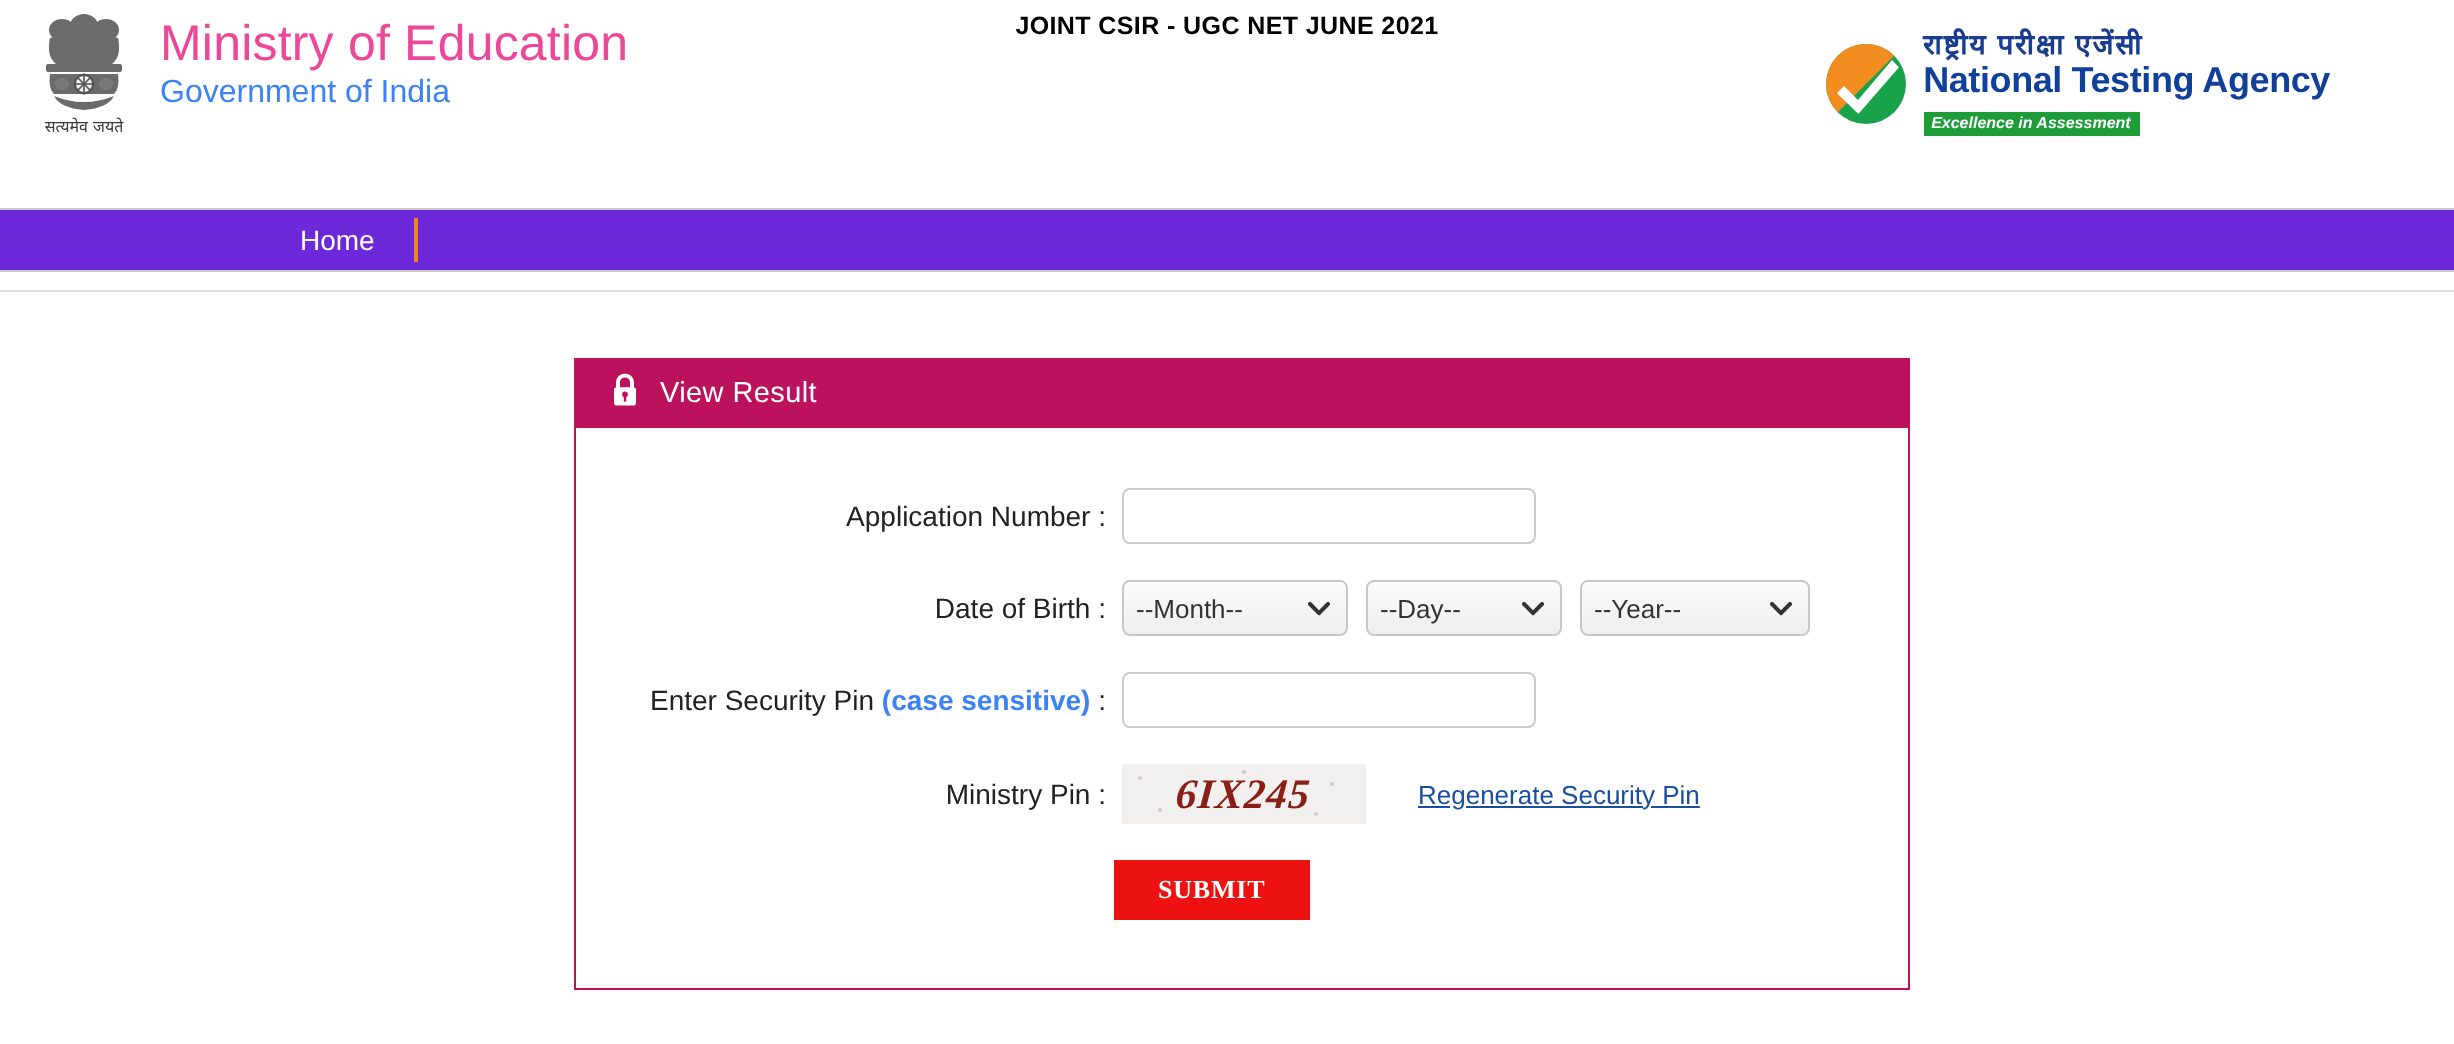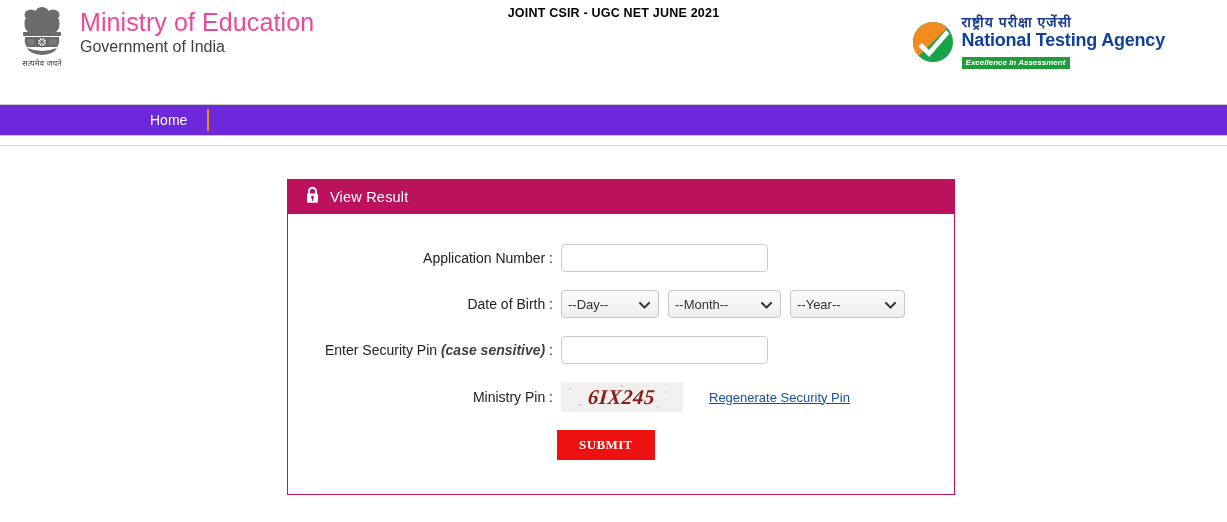--- a/index.html
+++ b/index.html
@@ -42,21 +42,21 @@
   }
   .brand-title {
     font-size: 25px;
     font-weight: normal;
     color: #ec4899;
     line-height: 28px;
     letter-spacing: 0.1px;
   }
   .brand-sub {
     font-size: 16px;
-    color: #404040;
+    color: #3b82f6;
     line-height: 20px;
     margin-top: 1px;
   }
   .exam-title {
     position: absolute;
     left: 0;
     right: 0;
     top: 6px;
     text-align: center;
     font-size: 12.5px;
@@ -181,23 +181,22 @@
   .row:last-child { margin-bottom: 0; }
   .lbl {
     width: 273px;
     text-align: right;
     padding-right: 8px;
     font-size: 14px;
     color: #222;
     box-sizing: border-box;
   }
   .lbl .case-note {
-    color: #404040;
-    font-weight: bold;
-    font-style: italic;
+    color: #3b82f6;
+    font-weight: bold;
   }
   .field { flex: 1 1 auto; display: flex; align-items: center; }
 
   input.text-input {
     width: 207px;
     height: 28px;
     box-sizing: border-box;
     border: 1px solid #ccc;
     border-radius: 4px;
     background: #fff;
@@ -380,32 +379,32 @@
         <div class="lbl">Application Number :</div>
         <div class="field">
           <input class="text-input" type="text" placeholder="" style="">
         </div>
       </div>
 
       <div class="row">
         <div class="lbl">Date of Birth :</div>
         <div class="field">
           <span class="select-wrap">
-            <select class="dd dd-day">
-              <option>--Day--</option>
+            <select class="dd dd-month">
+              <option>--Month--</option>
             </select>
             <span class="chev">
               <svg width="11" height="7" viewBox="0 0 11 7" xmlns="http://www.w3.org/2000/svg">
                 <path d="M1 1 L5.5 5.6 L10 1" fill="none" stroke="#333" stroke-width="2" stroke-linecap="round" stroke-linejoin="round"></path>
               </svg>
             </span>
           </span>
           <span class="select-wrap">
-            <select class="dd dd-month">
-              <option>--Month--</option>
+            <select class="dd dd-day">
+              <option>--Day--</option>
             </select>
             <span class="chev">
               <svg width="11" height="7" viewBox="0 0 11 7" xmlns="http://www.w3.org/2000/svg">
                 <path d="M1 1 L5.5 5.6 L10 1" fill="none" stroke="#333" stroke-width="2" stroke-linecap="round" stroke-linejoin="round"></path>
               </svg>
             </span>
           </span>
           <span class="select-wrap">
             <select class="dd dd-year">
               <option>--Year--</option>

